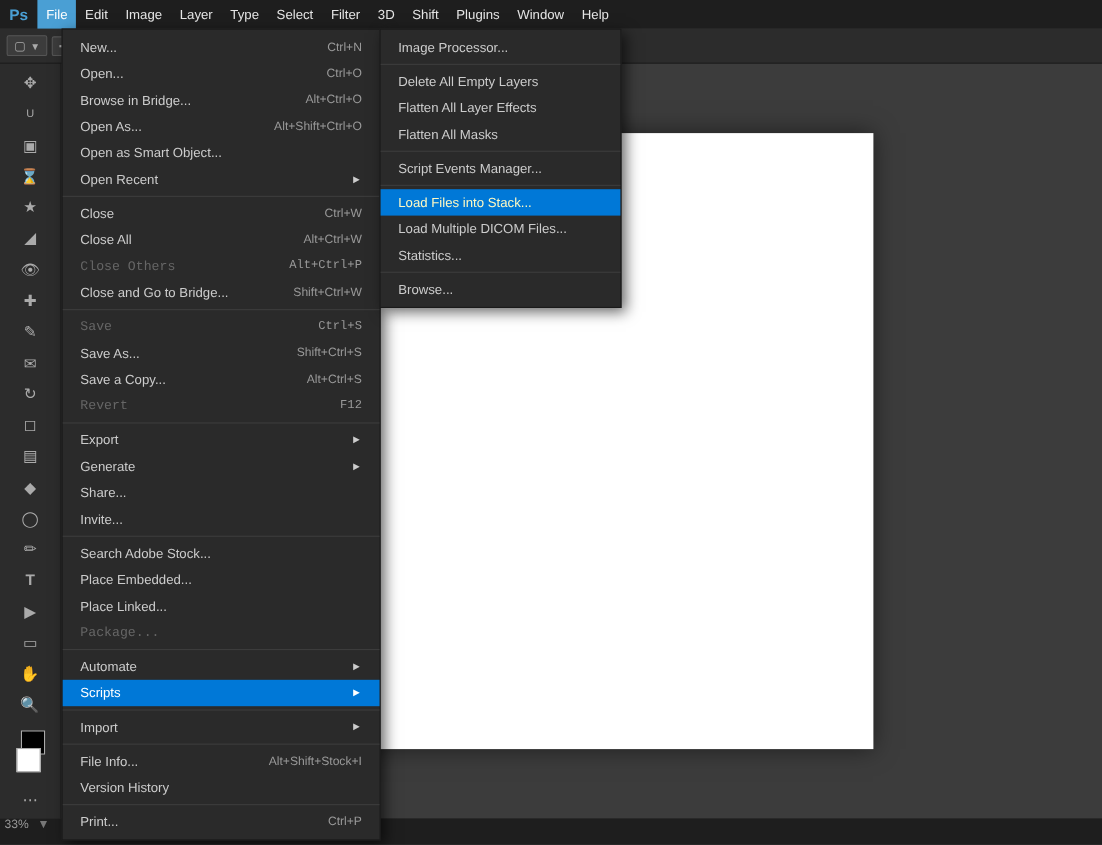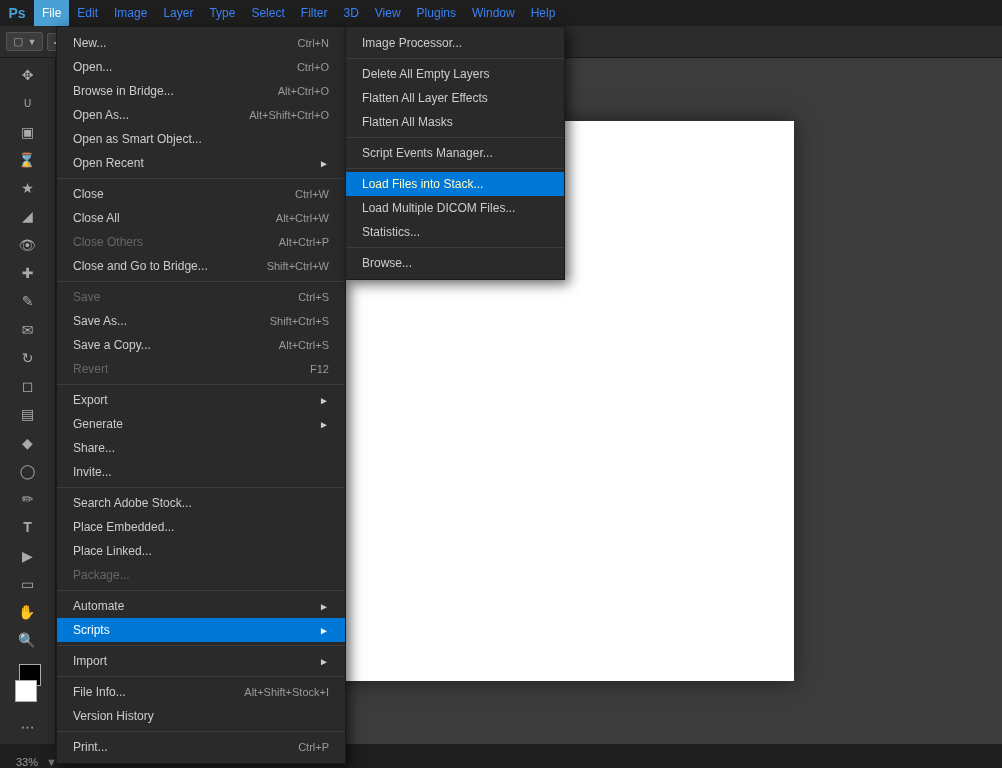--- a/index.html
+++ b/index.html
@@ -31,21 +31,21 @@
       display: flex;
       align-items: center;
       justify-content: center;
       color: #4a9fd4;
       font-weight: bold;
       font-size: 14px;
       margin-right: 4px;
     }
     .menu-bar-item {
       padding: 2px 8px;
-      color: #3b82f6;
+      color: #e5e5e5;
       cursor: pointer;
       height: 100%;
       display: flex;
       align-items: center;
       font-size: 12px;
     }
     .menu-bar-item:hover, .menu-bar-item.active {
       background: #3c3c3c;
     }
     .menu-bar-item.active {
@@ -115,22 +115,22 @@
     }
 
     
     .status-bar {
       position: absolute;
       bottom: 0;
       left: 0; right: 0;
       height: 24px;
       background: #1e1e1e;
       display: flex;
-      align-items: flex-end;
-      padding: 0 16px;
+      align-items: flex-start;
+      padding: 0 4px;
       font-size: 11px;
       color: #999;
     }
 
     
     .file-menu {
       position: absolute;
       top: 26px;
       left: 56px;
       width: 290px;
@@ -146,20 +146,21 @@
       justify-content: space-between;
       padding: 4px 16px 4px 16px;
       cursor: pointer;
       color: #ccc;
       font-size: 12px;
       height: 24px;
     }
     .menu-item.disabled {
       color: #666;
       cursor: default;
+      font-family: Liberation Mono, monospace;
     }
     .menu-item.highlighted {
       background: #0078d7;
       color: white;
     }
     .menu-item .shortcut {
       color: #999;
       font-size: 11px;
       margin-left: 20px;
     }
@@ -195,21 +196,21 @@
 <div class="menu-bar">
   <div class="menu-bar-logo">Ps</div>
   <div class="menu-bar-item active">File</div>
   <div class="menu-bar-item">Edit</div>
   <div class="menu-bar-item">Image</div>
   <div class="menu-bar-item">Layer</div>
   <div class="menu-bar-item">Type</div>
   <div class="menu-bar-item">Select</div>
   <div class="menu-bar-item">Filter</div>
   <div class="menu-bar-item">3D</div>
-  <div class="menu-bar-item">View</div>
+  <div class="menu-bar-item">Shift</div>
   <div class="menu-bar-item">Plugins</div>
   <div class="menu-bar-item">Window</div>
   <div class="menu-bar-item">Help</div>
 </div>
 
 <div class="toolbar">
   <div style="display:flex;align-items:center;gap:4px;color:#aaa;font-size:11px;">
     <div style="background:#3c3c3c;border:1px solid #555;padding:2px 6px;border-radius:2px;display:flex;align-items:center;gap:4px;">
       <span>▢</span>
         <span style="font-size:9px;">▼</span>

